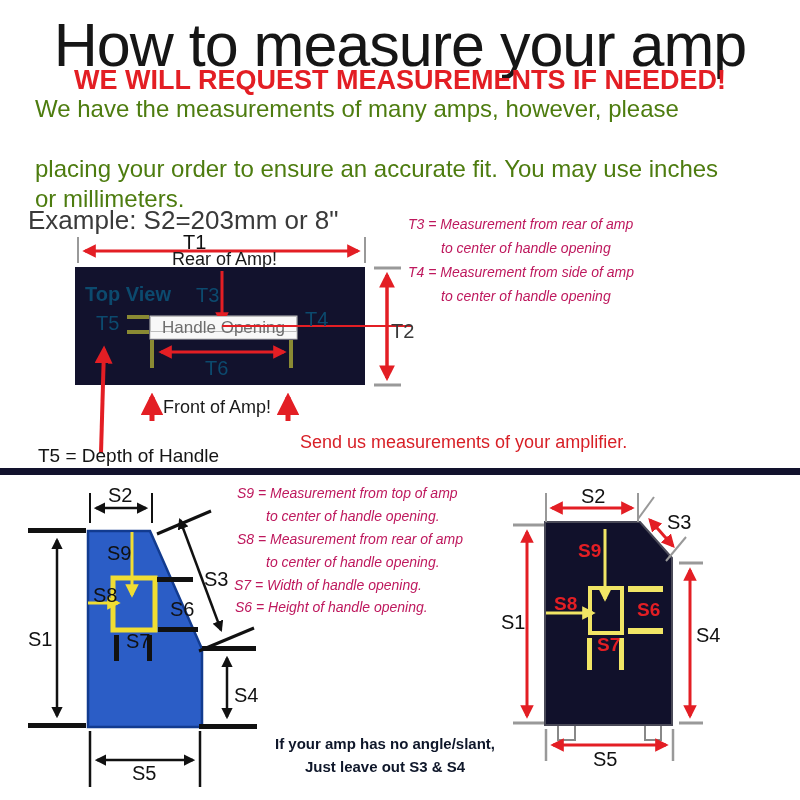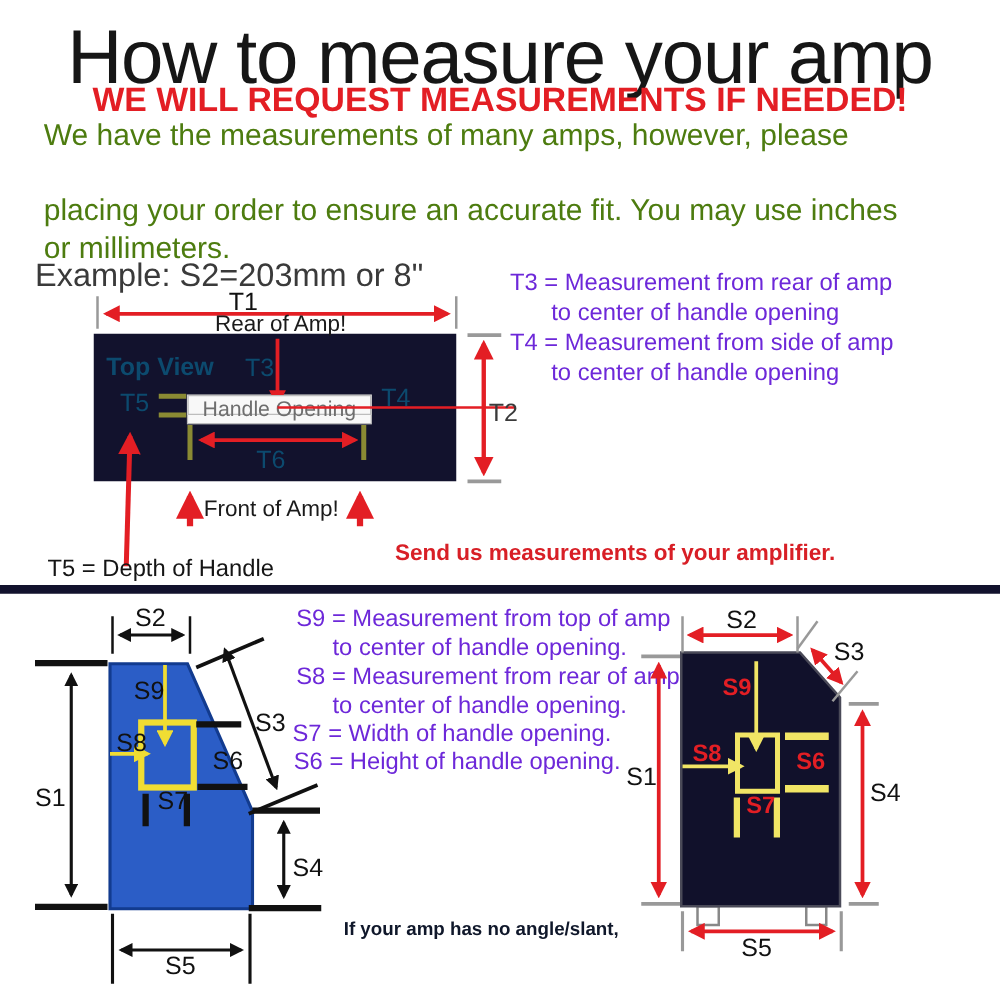--- a/index.html
+++ b/index.html
@@ -3,25 +3,25 @@
 <meta charset="utf-8">
 <style>
   html,body{margin:0;padding:0;background:#fff;}
   #page{position:relative;width:800px;height:800px;background:#fff;overflow:hidden;
         font-family:"Liberation Sans",sans-serif;}
   .lbl{position:absolute;white-space:nowrap;line-height:1.1;color:#151515;}
   .title{left:0;top:12px;width:800px;text-align:center;font-size:61px;color:#161616;letter-spacing:-1px;}
   .warn{left:0;top:66px;width:800px;text-align:center;font-size:27px;font-weight:bold;color:#e31e24;}
   .intro{font-size:24px;color:#4d7c0f;}
   .example{left:28px;top:206px;font-size:26px;color:#3a3a3a;}
-  .def{font-size:19px;color:#6d28d9;}
+  .def{font-size:14px;color:#be185d;font-style:italic;}
   .dlab{font-size:20px;font-weight:500;color:#111;}
   .wlab{font-size:20px;font-weight:500;color:#0c4a6e;}
   .rlab{font-size:19px;font-weight:bold;color:#e31e24;}
-  .redbold{font-size:18px;font-weight:bold;color:#d81f26;margin-left:16px;}
+  .redbold{font-size:18px;font-weight:normal;color:#d81f26;}
   .small{font-size:18px;color:#1a1a1a;}
   .divider{position:absolute;left:0;top:468px;width:800px;height:7px;background:#12122d;}
   .handlebox{position:absolute;left:150px;top:316px;width:147px;height:16px;background:#f8f8f8;
              border:1px solid #bdbdbd;box-sizing:border-box;text-align:center;
              font-size:17px;color:#6e6e6e;line-height:21px;}
   .t4line{position:absolute;left:222px;top:325px;width:190px;height:2px;background:#e31e24;}
   svg{position:absolute;}
   .notewrap{position:absolute;left:235px;top:732px;width:300px;text-align:center;}
   .note{font-size:15px;font-weight:bold;color:#0f172a;line-height:23px;}
 </style>
@@ -213,15 +213,16 @@
   <div class="lbl dlab" style="left:501px;top:611px">S1</div>
   <div class="lbl dlab" style="left:696px;top:624px">S4</div>
   <div class="lbl dlab" style="left:593px;top:748px">S5</div>
   <div class="lbl rlab" style="left:578px;top:541px">S9</div>
   <div class="lbl rlab" style="left:554px;top:594px">S8</div>
   <div class="lbl rlab" style="left:637px;top:600px">S6</div>
   <div class="lbl rlab" style="left:597px;top:635px">S7</div>
 
   <div class="notewrap">
     <div class="note">If your amp has no angle/slant,</div>
+    <div class="note">Just leave out S3 &amp; S4</div>
   </div>
 
 </div>
 
 </body></html>

